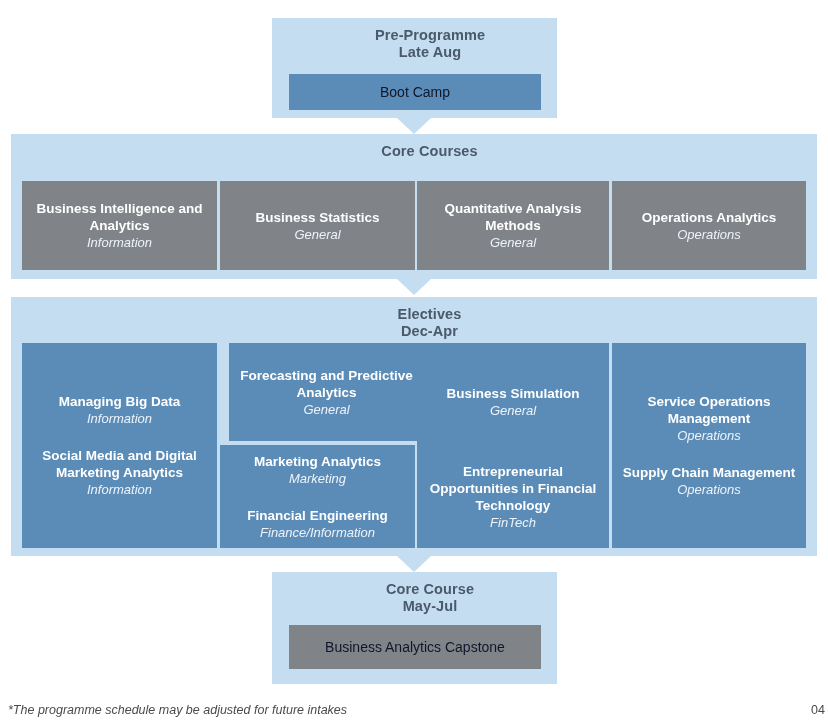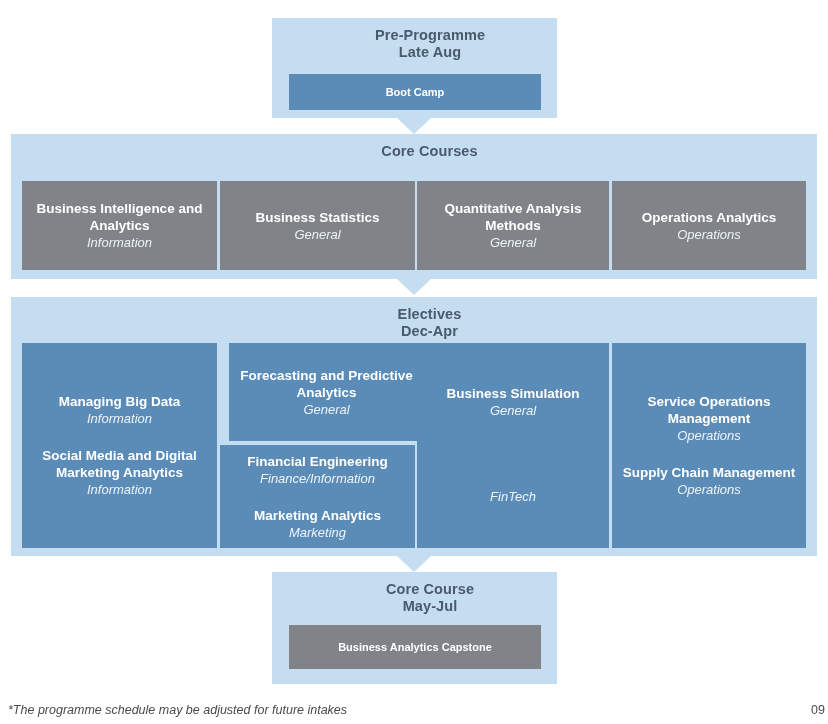--- a/index.html
+++ b/index.html
@@ -64,23 +64,23 @@
   }
   .c-cat{
     font-style:italic;
     font-size:13px;
     line-height:17px;
     color:#eef4fa;
   }
 
   
   .bar-label{
-    font-weight:bold;
-    font-size:11px;
-    color:#ffffff;
+    font-weight:normal;
+    font-size:14px;
+    color:#0f172a;
     line-height:18px;
   }
 
   
   .footnote{
     position:absolute;
     left:8px;top:703px;
     font-style:italic;
     font-size:12.5px;
     color:#4a4a4a;
@@ -161,38 +161,39 @@
 
 <div class="box blue" style="left:220px;top:343px;width:195px;height:98px;margin-left:9px;">
   <div class="course">
     <div class="c-title">Forecasting and Predictive Analytics</div>
     <div class="c-cat">General</div>
   </div>
 </div>
 
 <div class="box blue" style="left:220px;top:445px;width:195px;height:103px;">
   <div class="course">
+    <div class="c-title">Marketing Analytics</div>
+    <div class="c-cat">Marketing</div>
+  </div>
+  <div class="course">
     <div class="c-title">Financial Engineering</div>
     <div class="c-cat">Finance/Information</div>
   </div>
-  <div class="course">
-    <div class="c-title">Marketing Analytics</div>
-    <div class="c-cat">Marketing</div>
-  </div>
 </div>
 
 <div class="box blue" style="left:417px;top:343px;width:192px;height:118px;">
   <div class="course">
     <div class="c-title">Business Simulation</div>
     <div class="c-cat">General</div>
   </div>
 </div>
 
 <div class="box blue" style="left:417px;top:445px;width:192px;height:103px;">
   <div class="course">
+    <div class="c-title">Entrepreneurial Opportunities in Financial Technology</div>
     <div class="c-cat">FinTech</div>
   </div>
 </div>
 
 <div class="box blue" style="left:612px;top:343px;width:194px;height:205px;">
   <div class="course">
     <div class="c-title">Service Operations Management</div>
     <div class="c-cat">Operations</div>
   </div>
   <div class="course">
@@ -206,13 +207,13 @@
   <div class="panel-head">
     <span>Core Course</span>
     <span class="sub">May-Jul</span>
   </div>
 </div>
 <div class="box gray" style="left:289px;top:625px;width:252px;height:44px;">
   <div class="bar-label">Business Analytics Capstone</div>
 </div>
 
 <div class="footnote">*The programme schedule may be adjusted for future intakes</div>
-<div class="corner-note">09</div>
+<div class="corner-note">04</div>
 
 </body></html>

